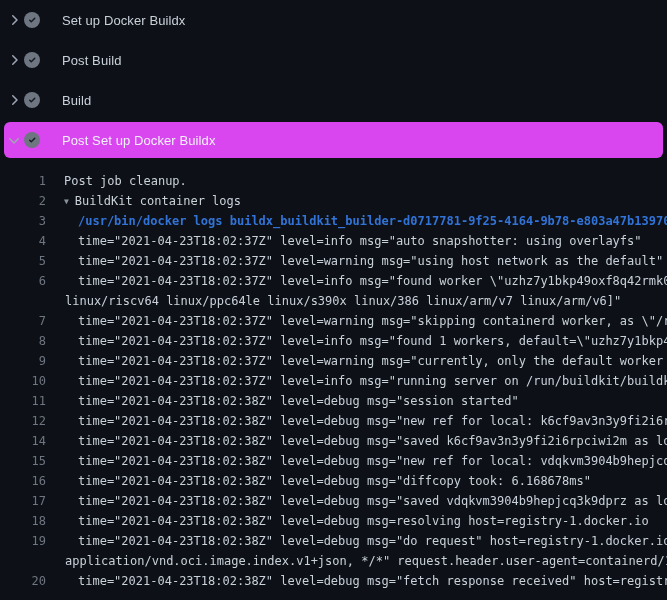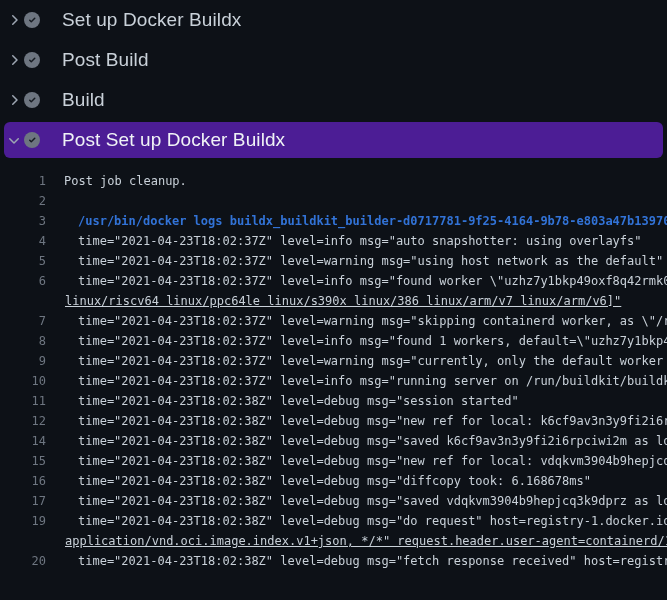--- a/index.html
+++ b/index.html
@@ -16,40 +16,40 @@
   }
   .step .chev {
     width: 16px; height: 16px; flex: none;
     display: flex; align-items: center; justify-content: center;
   }
   .step .check {
     width: 16px; height: 16px; flex: none; margin-left: 2px;
     display: flex; align-items: center; justify-content: center;
   }
   .step .label {
-    margin-left: 22px; font-size: 19px; color: #c9d1d9; letter-spacing: 0.1px;
+    margin-left: 22px; font-size: 13px; color: #c9d1d9; letter-spacing: 0.1px;
   }
   .step.expanded {
     height: 36px; margin: 2px 4px; padding-left: 2px;
-    background: #4c1d95; border-radius: 6px;
+    background: #d946ef; border-radius: 6px;
   }
   .step.expanded .label { color: #f0f3f6; }
   .log { padding-top: 11px; }
   .log-row {
     display: flex; height: 20px; line-height: 20px;
     font-family: "DejaVu Sans Mono", "Liberation Mono", monospace;
     font-size: 12px; white-space: pre; color: #c9d1d9;
   }
   .log-row .ln {
     width: 46px; flex: none; text-align: right; color: #6e7681; cursor: pointer;
   }
   .log-row .txt { flex: none; }
   .kind-plain .txt, .kind-group .txt { padding-left: 18px; }
   .kind-log .txt, .kind-command .txt { padding-left: 32px; }
-  .kind-continuation .txt { padding-left: 19px; text-decoration: underline; }
+  .kind-continuation .txt { padding-left: 19px; }
   .kind-command .txt { color: #3273d7; font-weight: bold; }
   .kind-group .txt { cursor: pointer; }
   .tri {
     display: inline-block; font-size: 8px; color: #8b949e;
     margin-right: 6px; vertical-align: 1px;
   }
 </style>
 </head>
 <body>
 
@@ -112,32 +112,33 @@
           <path fill="#161b22" d="M11.28 5.72a.75.75 0 0 1 0 1.06l-3.5 3.5a.75.75 0 0 1-1.06 0l-1.5-1.5a.75.75 0 1 1 1.06-1.06l.97.97 2.97-2.97a.75.75 0 0 1 1.06 0Z"></path>
         </svg>
     </span>
     <span class="label">Post Set up Docker Buildx</span>
   </div>
 
 </div>
 
 <div class="log" id="log-area">
     <div class="log-row kind-plain"><span class="ln">1</span><span class="txt">Post job cleanup.</span></div>
-    <div class="log-row kind-group"><span class="ln">2</span></div>
+    <div class="log-row kind-group"><span class="ln">2</span><span class="txt"><span class="tri">▼</span><span>BuildKit container logs</span></span></div>
     <div class="log-row kind-command"><span class="ln">3</span><span class="txt">/usr/bin/docker logs buildx_buildkit_builder-d0717781-9f25-4164-9b78-e803a47b13970</span></div>
     <div class="log-row kind-log"><span class="ln">4</span><span class="txt">time="2021-04-23T18:02:37Z" level=info msg="auto snapshotter: using overlayfs"</span></div>
     <div class="log-row kind-log"><span class="ln">5</span><span class="txt">time="2021-04-23T18:02:37Z" level=warning msg="using host network as the default"</span></div>
     <div class="log-row kind-log"><span class="ln">6</span><span class="txt">time="2021-04-23T18:02:37Z" level=info msg="found worker \"uzhz7y1bkp49oxf8q42rmk0xj</span></div>
     <div class="log-row kind-continuation"><span class="ln"></span><span class="txt">linux/riscv64 linux/ppc64le linux/s390x linux/386 linux/arm/v7 linux/arm/v6]"</span></div>
     <div class="log-row kind-log"><span class="ln">7</span><span class="txt">time="2021-04-23T18:02:37Z" level=warning msg="skipping containerd worker, as \"/run</span></div>
     <div class="log-row kind-log"><span class="ln">8</span><span class="txt">time="2021-04-23T18:02:37Z" level=info msg="found 1 workers, default=\"uzhz7y1bkp49o</span></div>
     <div class="log-row kind-log"><span class="ln">9</span><span class="txt">time="2021-04-23T18:02:37Z" level=warning msg="currently, only the default worker ca</span></div>
     <div class="log-row kind-log"><span class="ln">10</span><span class="txt">time="2021-04-23T18:02:37Z" level=info msg="running server on /run/buildkit/buildkit</span></div>
     <div class="log-row kind-log"><span class="ln">11</span><span class="txt">time="2021-04-23T18:02:38Z" level=debug msg="session started"</span></div>
     <div class="log-row kind-log"><span class="ln">12</span><span class="txt">time="2021-04-23T18:02:38Z" level=debug msg="new ref for local: k6cf9av3n3y9fi2i6rpc</span></div>
     <div class="log-row kind-log"><span class="ln">14</span><span class="txt">time="2021-04-23T18:02:38Z" level=debug msg="saved k6cf9av3n3y9fi2i6rpciwi2m as loca</span></div>
     <div class="log-row kind-log"><span class="ln">15</span><span class="txt">time="2021-04-23T18:02:38Z" level=debug msg="new ref for local: vdqkvm3904b9hepjcq3k</span></div>
     <div class="log-row kind-log"><span class="ln">16</span><span class="txt">time="2021-04-23T18:02:38Z" level=debug msg="diffcopy took: 6.168678ms"</span></div>
     <div class="log-row kind-log"><span class="ln">17</span><span class="txt">time="2021-04-23T18:02:38Z" level=debug msg="saved vdqkvm3904b9hepjcq3k9dprz as loca</span></div>
+    <div class="log-row kind-log"><span class="ln">18</span><span class="txt">time="2021-04-23T18:02:38Z" level=debug msg=resolving host=registry-1.docker.io</span></div>
     <div class="log-row kind-log"><span class="ln">19</span><span class="txt">time="2021-04-23T18:02:38Z" level=debug msg="do request" host=registry-1.docker.io r</span></div>
     <div class="log-row kind-continuation"><span class="ln"></span><span class="txt">application/vnd.oci.image.index.v1+json, */*" request.header.user-agent=containerd/1.4</span></div>
     <div class="log-row kind-log"><span class="ln">20</span><span class="txt">time="2021-04-23T18:02:38Z" level=debug msg="fetch response received" host=registry-</span></div>
   </div>
 
 </body></html>

